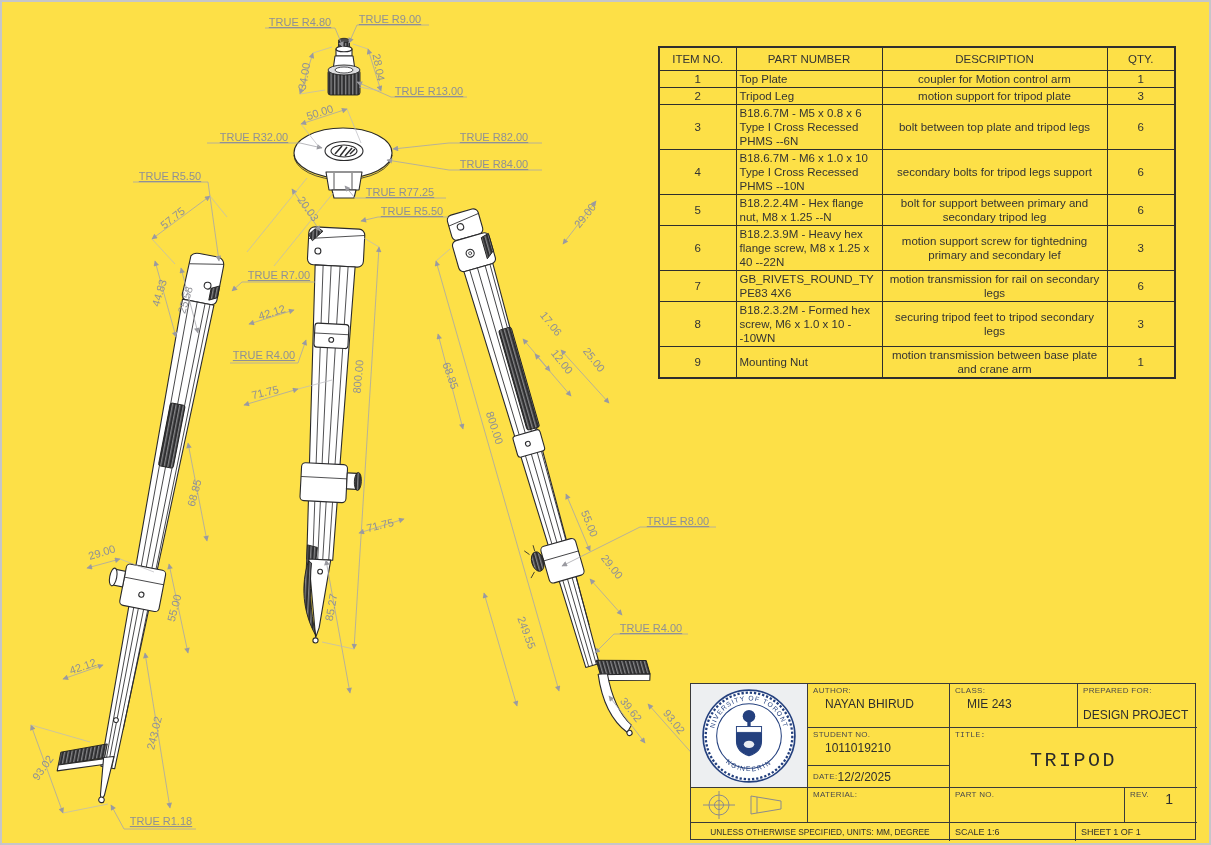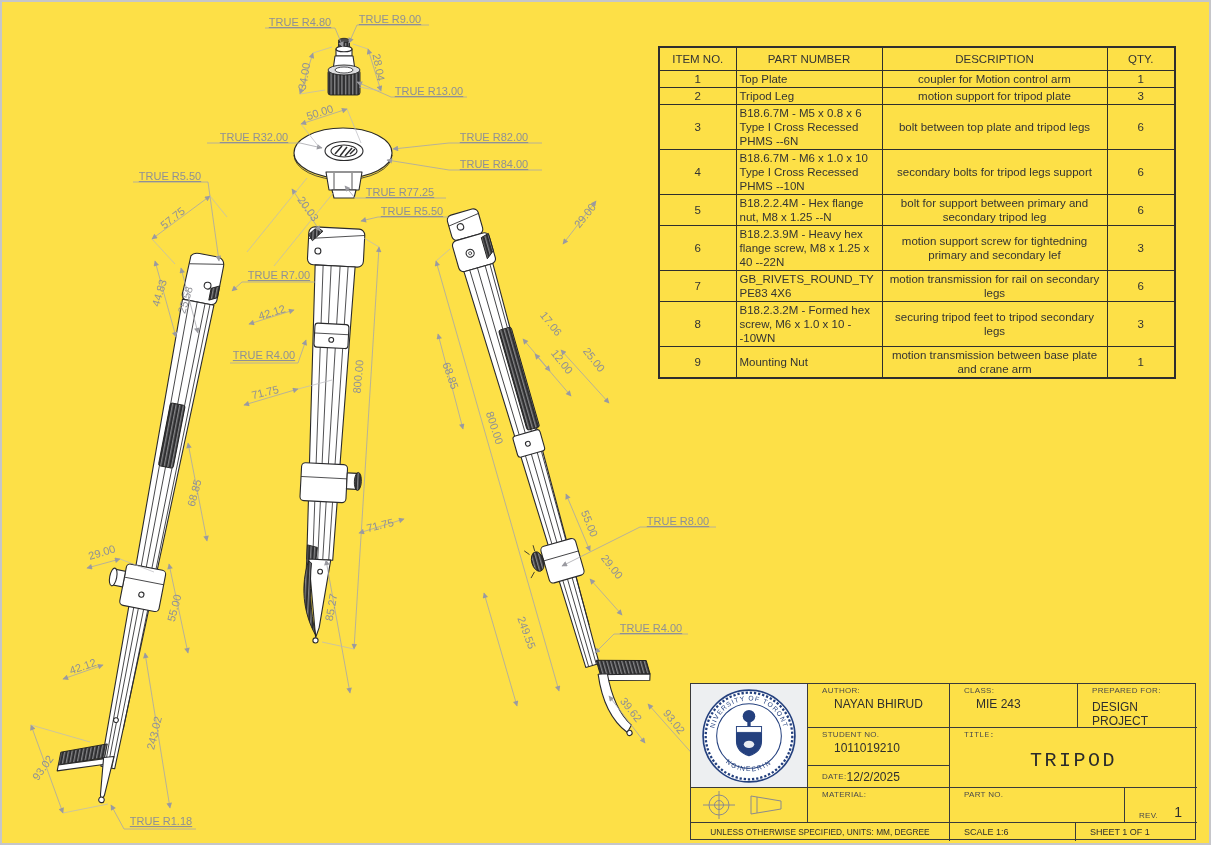--- a/index.html
+++ b/index.html
@@ -25,36 +25,36 @@
   .bom th, .bom td { border:1px solid #2e2e2e; padding:1px 3px; line-height:1.22;
     text-align:center; vertical-align:middle; font-weight:normal; overflow-wrap:anywhere; }
   .bom table { border:2px solid #2e2e2e; }
   .bom th { height:20px; font-size:11.5px; }
   .bom td.part { text-align:left; }
 
   
   .titleblock { position:absolute; left:688px; top:681px; width:506px; height:157px;
     border:1.5px solid #3a3a3a; box-sizing:border-box; color:#2e2e2e; }
   .cell { position:absolute; border-right:1px solid #3a3a3a; border-bottom:1px solid #3a3a3a;
-    box-sizing:border-box; padding:2px 14px; overflow:hidden; }
+    box-sizing:border-box; padding:2px 5px; overflow:hidden; }
   .lbl { font-size:8px; color:#4a4a4a; letter-spacing:.3px; }
   .val { font-size:12px; color:#2e2e2e; }
   .c-logo   { left:0;   top:0;   width:117px; height:104px; background:#edeff1;
               display:flex; align-items:center; justify-content:center; padding:0; }
   .c-author { left:117px; top:0;  width:142px; height:44px; }
   .c-class  { left:259px; top:0;  width:128px; height:44px; }
   .c-prep   { left:387px; top:0;  width:119px; height:44px; border-right:none; }
   .c-student{ left:117px; top:44px; width:142px; height:38px; }
   .c-title  { left:259px; top:44px; width:247px; height:60px; border-right:none;font-family:Liberation Mono, monospace; }
   .c-date   { left:117px; top:82px; width:142px; height:22px; display:flex; align-items:center; }
   .c-proj   { left:0; top:104px; width:117px; height:35px; display:flex; align-items:center; justify-content:center; padding:0; }
   .c-mat    { left:117px; top:104px; width:142px; height:35px; }
   .c-partno { left:259px; top:104px; width:175px; height:35px; }
   .c-rev    { left:434px; top:104px; width:72px; height:35px; border-right:none;
-              display:flex; align-items:flex-end; gap:16px; }
+              display:flex; align-items:flex-start; gap:16px; }
   .c-unless { left:0; top:139px; width:259px; height:18px; border-bottom:none;
               display:flex; align-items:center; justify-content:center; font-size:8.3px; }
   .c-scale  { left:259px; top:139px; width:126px; height:18px; border-bottom:none;
               display:flex; align-items:center; font-size:9px; }
   .c-sheet  { left:385px; top:139px; width:121px; height:18px; border-bottom:none; border-right:none;
               display:flex; align-items:center; font-size:9px; }
   .tb-value-indent { margin-left:12px; margin-top:2px; }
   .title-big { font-size:20px; letter-spacing:2.5px; text-align:center; margin-top:10px; color:#2b2b2b; }
   .rev-num { font-size:14px; margin-top:1px; }
 </style>
@@ -392,21 +392,21 @@
     <div class="cell c-author">
       <div class="lbl">AUTHOR:</div>
       <div class="val tb-value-indent">NAYAN BHIRUD</div>
     </div>
     <div class="cell c-class">
       <div class="lbl">CLASS:</div>
       <div class="val tb-value-indent">MIE 243</div>
     </div>
     <div class="cell c-prep">
       <div class="lbl">PREPARED FOR:</div>
-      <div class="val" style="margin-top:5px">DESIGN PROJECT</div>
+      <div class="val" style="margin-top:13px">DESIGN PROJECT</div>
     </div>
     <div class="cell c-student">
       <div class="lbl">STUDENT NO.</div>
       <div class="val tb-value-indent">1011019210</div>
     </div>
     <div class="cell c-title">
       <div class="lbl">TITLE:</div>
       <div class="title-big">TRIPOD</div>
     </div>
     <div class="cell c-date">

